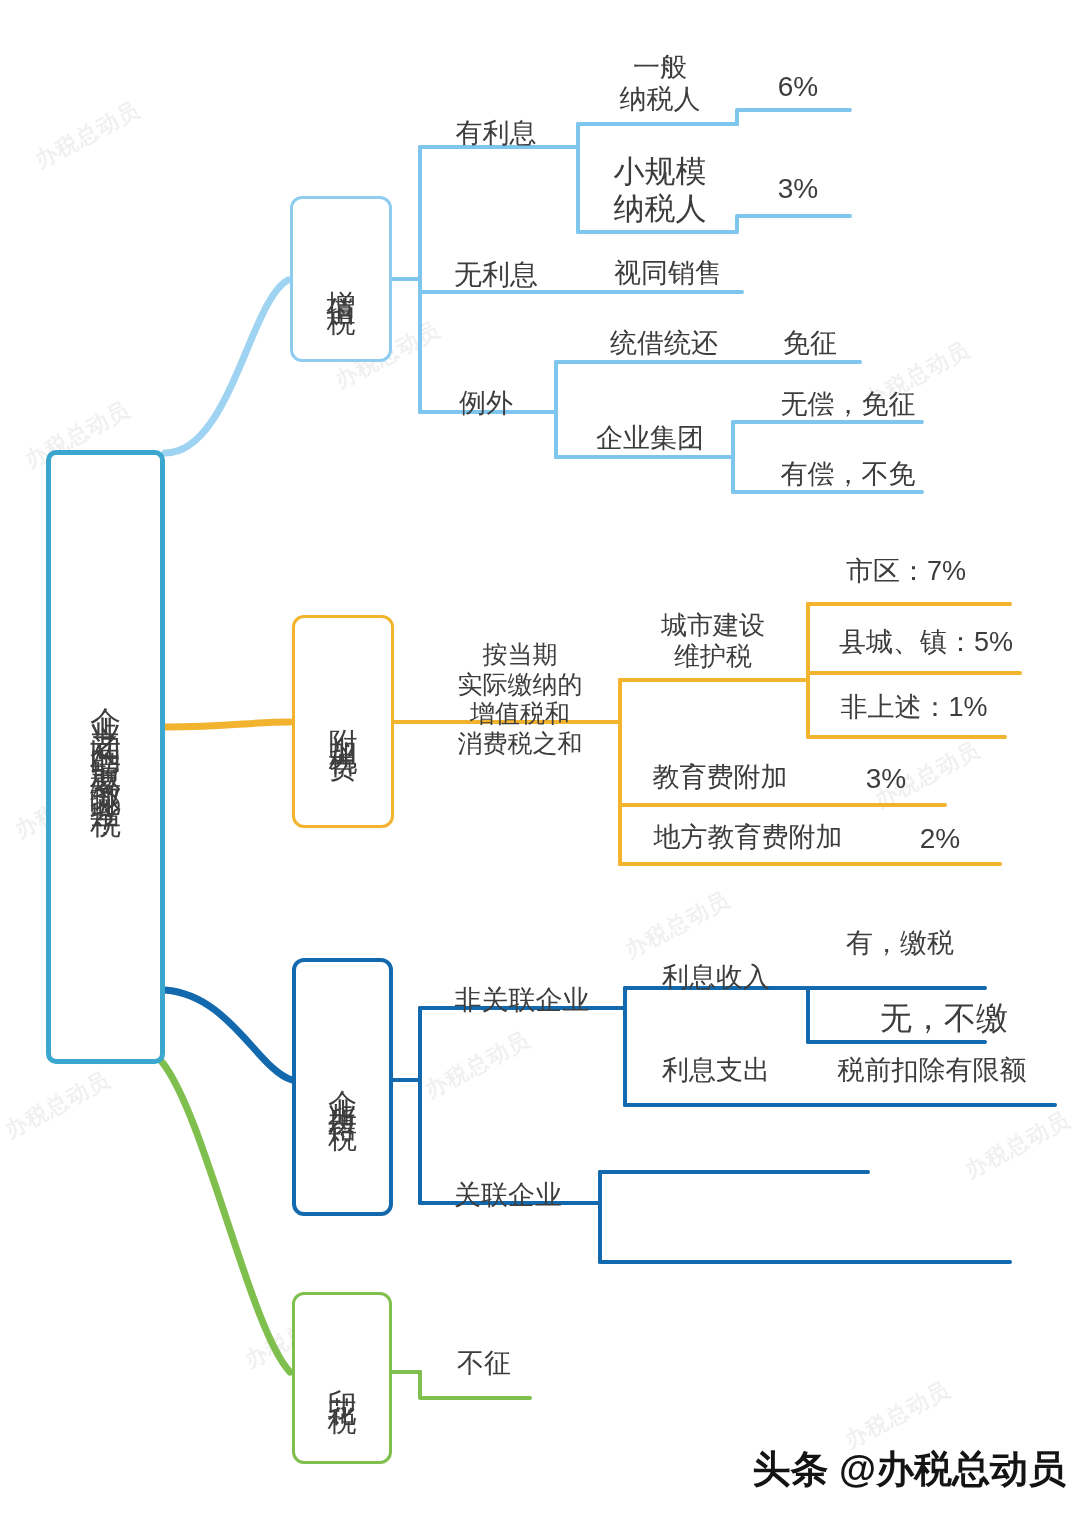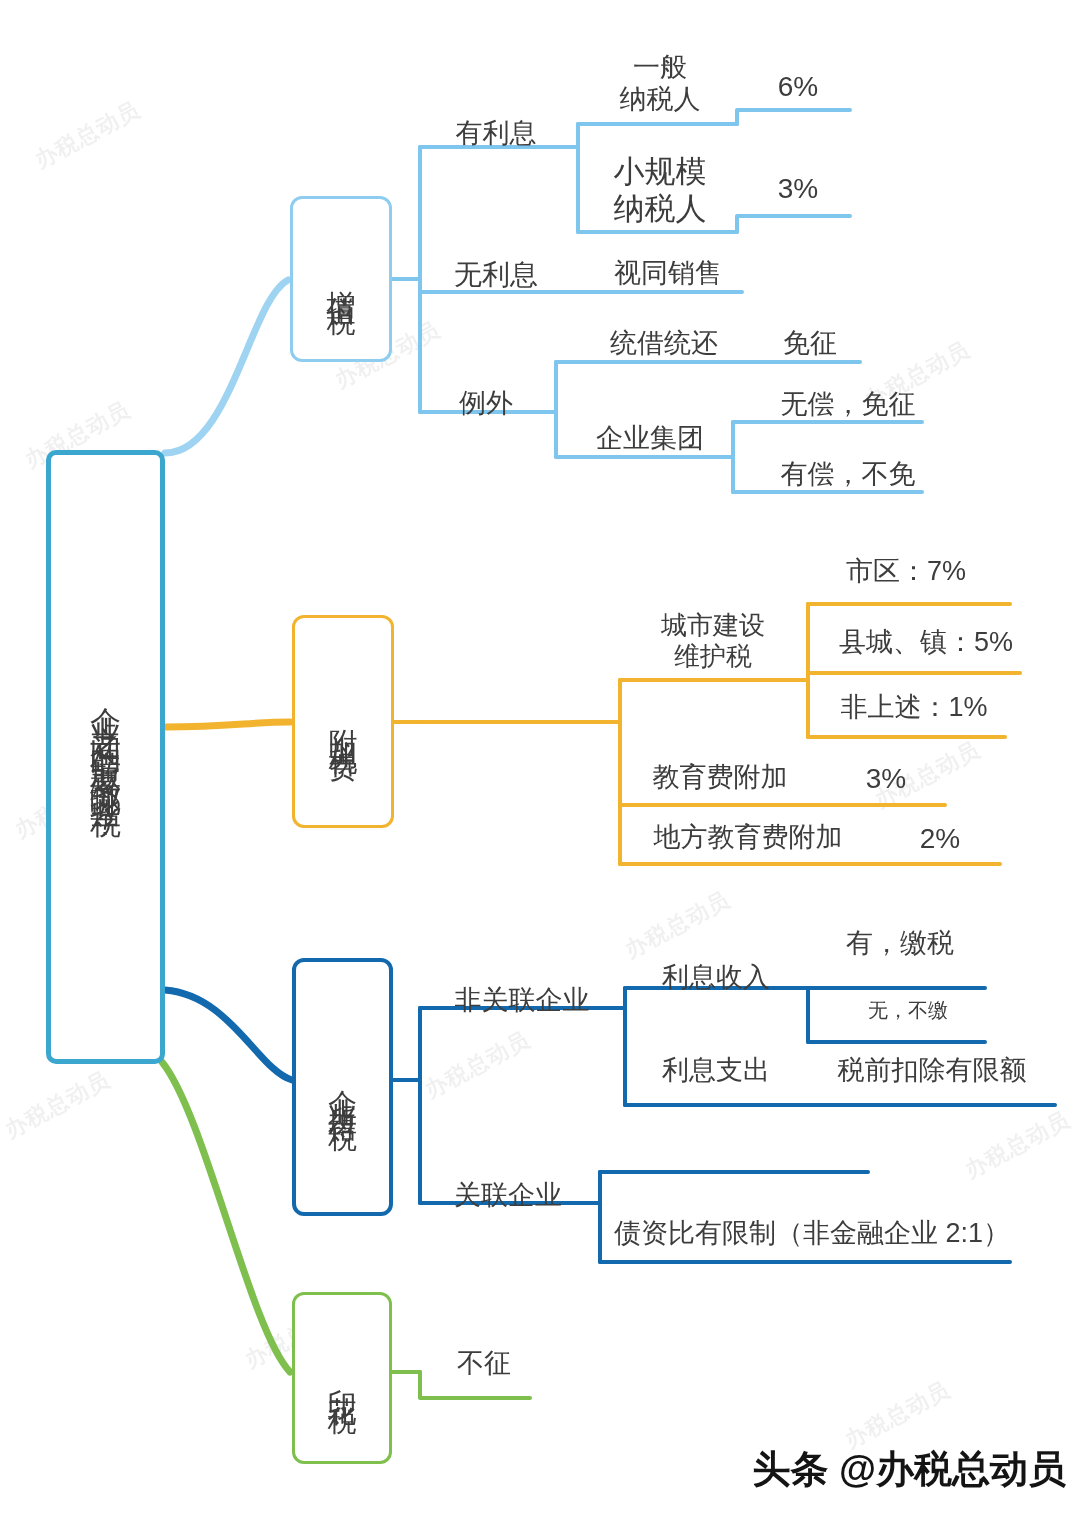--- a/index.html
+++ b/index.html
@@ -161,38 +161,41 @@
   <div class="lbl c" style="left:798px;top:172px;font-size:28px;">3%</div>
   <div class="lbl c" style="left:496px;top:258px;font-size:28px;">无利息</div>
   <div class="lbl c" style="left:668px;top:258px;font-size:27px;">视同销售</div>
   <div class="lbl c" style="left:486px;top:388px;font-size:27px;">例外</div>
   <div class="lbl c" style="left:652px;top:328px;font-size:27px;margin-left:12px;">统借统还</div>
   <div class="lbl c" style="left:810px;top:328px;font-size:27px;">免征</div>
   <div class="lbl c" style="left:650px;top:423px;font-size:27px;">企业集团</div>
   <div class="lbl c" style="left:848px;top:389px;font-size:27px;">无偿，免征</div>
   <div class="lbl c" style="left:848px;top:459px;font-size:27px;">有偿，不免</div>
 
+  <div class="lbl c" style="left:520px;top:640px;font-size:25px;">按当期
+实际缴纳的
+增值税和
+消费税之和</div>
   <div class="lbl c" style="left:713px;top:610px;font-size:26px;">城市建设
 维护税</div>
   <div class="lbl c" style="left:906px;top:556px;font-size:27px;">市区：7%</div>
   <div class="lbl c" style="left:926px;top:627px;font-size:27px;">县城、镇：5%</div>
   <div class="lbl c" style="left:914px;top:692px;font-size:27px;">非上述：1%</div>
   <div class="lbl c" style="left:720px;top:762px;font-size:27px;">教育费附加</div>
   <div class="lbl c" style="left:886px;top:762px;font-size:28px;">3%</div>
   <div class="lbl c" style="left:748px;top:822px;font-size:27px;">地方教育费附加</div>
   <div class="lbl c" style="left:940px;top:822px;font-size:28px;">2%</div>
 
   <div class="lbl c" style="left:522px;top:985px;font-size:27px;">非关联企业</div>
   <div class="lbl c" style="left:716px;top:962px;font-size:27px;">利息收入</div>
   <div class="lbl c" style="left:900px;top:928px;font-size:27px;">有，缴税</div>
-  <div class="lbl c" style="left:908px;top:1000px;font-size:20px;font-family:Liberation Mono, monospace;">无，不缴</div>
+  <div class="lbl c" style="left:944px;top:1000px;font-size:32px;">无，不缴</div>
   <div class="lbl c" style="left:716px;top:1055px;font-size:27px;">利息支出</div>
   <div class="lbl c" style="left:932px;top:1055px;font-size:27px;">税前扣除有限额</div>
   <div class="lbl c" style="left:508px;top:1180px;font-size:27px;">关联企业</div>
-  <div class="lbl c" style="left:812px;top:1218px;font-size:27px;">债资比有限制（非金融企业 2:1）</div>
 
   <div class="lbl c" style="left:484px;top:1348px;font-size:27px;">不征</div>
 
   <div id="footer">
     <span class="ft">头条 @办税总动员</span>
   </div>
 
 </div>
 
 </body></html>

